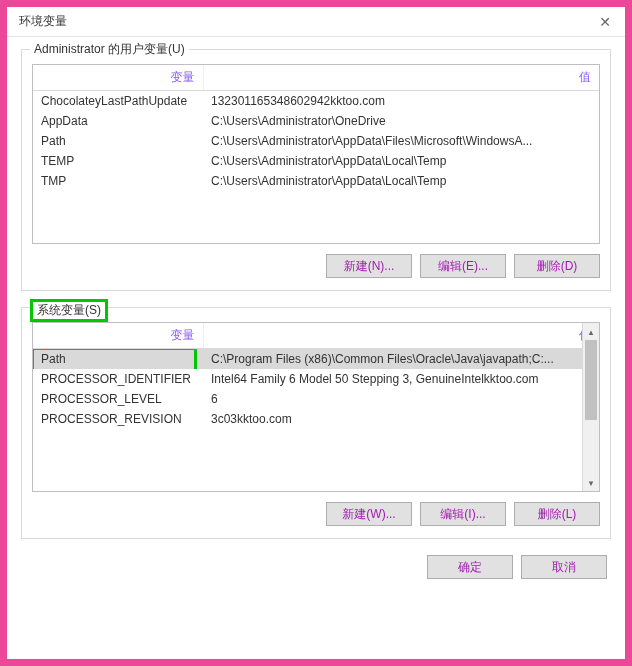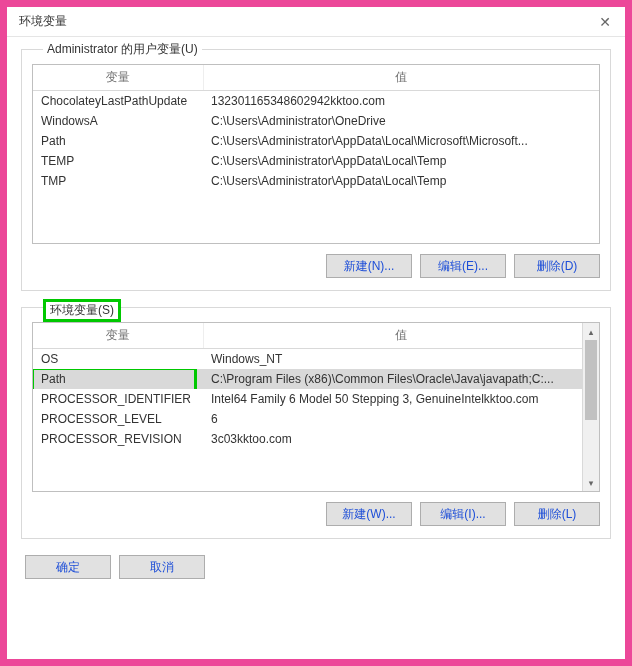--- a/index.html
+++ b/index.html
@@ -42,21 +42,21 @@
   gap: 16px;
 }
 .groupbox {
   border: 1px solid #d9d9d9;
   position: relative;
   padding: 14px 10px 12px 10px;
 }
 .groupbox .legend {
   position: absolute;
   top: -9px;
-  left: 21px;
+  left: 8px;
   background: #fff;
   padding: 0 4px;
   font-size: 12px;
   color: #333;
 }
 .highlight-legend {
   border: 3px solid #00c800;
   display: inline-block;
   padding: 2px 6px;
   background: #fff;
@@ -68,24 +68,24 @@
   overflow: hidden;
   position: relative;
 }
 .table-wrap.sys { height: 170px; }
 .table {
   width: 100%;
   border-collapse: collapse;
   table-layout: fixed;
 }
 .table th {
-  text-align: center;
+  text-align: right;
   font-weight: normal;
   font-size: 12px;
-  color: #737373;
+  color: #8b5cf6;
   padding: 4px 8px;
   border-bottom: 1px solid #d9d9d9;
   background: #fff;
 }
 .table th:first-child { width: 170px; border-right: 1px solid #eee; }
 .table td {
   padding: 3px 8px;
   font-size: 12px;
   color: #333;
   white-space: nowrap;
@@ -136,26 +136,27 @@
   justify-content: flex-end;
   gap: 8px;
   margin-top: 10px;
 }
 .btn {
   min-width: 86px;
   height: 24px;
   border: 1px solid #adadad;
   background: #e1e1e1;
   font-size: 12px;
-  color: #1d4ed8;
+  color: #a21caf;
   cursor: pointer;
   padding: 0 10px;
 }
 .dialog-buttons {
   display: flex;
+  justify-content: flex-end;
   gap: 8px;
   padding: 0 4px;
 }
 </style>
 </head>
 <body>
 
 <div class="window">
   <div class="titlebar">
     <span class="title">环境变量</span>
@@ -175,60 +176,56 @@
               <th>变量</th>
               <th>值</th>
             </tr>
           </thead>
           <tbody>
             <tr>
               <td>ChocolateyLastPathUpdate</td>
               <td>132301165348602942kktoo.com</td>
             </tr>
             <tr>
-              <td>WindowsA</td>
+              <td>AppData</td>
               <td>C:\Users\Administrator\OneDrive</td>
             </tr>
             <tr>
               <td>Path</td>
-              <td>C:\Users\Administrator\AppData\Local\Microsoft\Microsoft...</td>
+              <td>C:\Users\Administrator\AppData\Files\Microsoft\WindowsA...</td>
             </tr>
             <tr>
               <td>TEMP</td>
               <td>C:\Users\Administrator\AppData\Local\Temp</td>
             </tr>
             <tr>
               <td>TMP</td>
               <td>C:\Users\Administrator\AppData\Local\Temp</td>
             </tr>
           </tbody>
         </table>
       </div>
       <div class="button-row">
         <button class="btn">新建(N)...</button>
         <button class="btn">编辑(E)...</button>
         <button class="btn">删除(D)</button>
       </div>
     </div>
 
     <div class="groupbox">
-      <span class="legend highlight-legend">环境变量(S)</span>
+      <span class="legend highlight-legend">系统变量(S)</span>
       <div class="table-wrap sys">
         <table class="table">
           <thead>
             <tr>
               <th>变量</th>
               <th>值</th>
             </tr>
           </thead>
           <tbody>
-            <tr>
-              <td>OS</td>
-              <td>Windows_NT</td>
-            </tr>
             <tr class="selected highlight-row">
               <td>Path</td>
               <td>C:\Program Files (x86)\Common Files\Oracle\Java\javapath;C:...</td>
             </tr>
             <tr>
               <td>PROCESSOR_IDENTIFIER</td>
               <td>Intel64 Family 6 Model 50 Stepping 3, GenuineIntelkktoo.com</td>
             </tr>
             <tr>
               <td>PROCESSOR_LEVEL</td>

